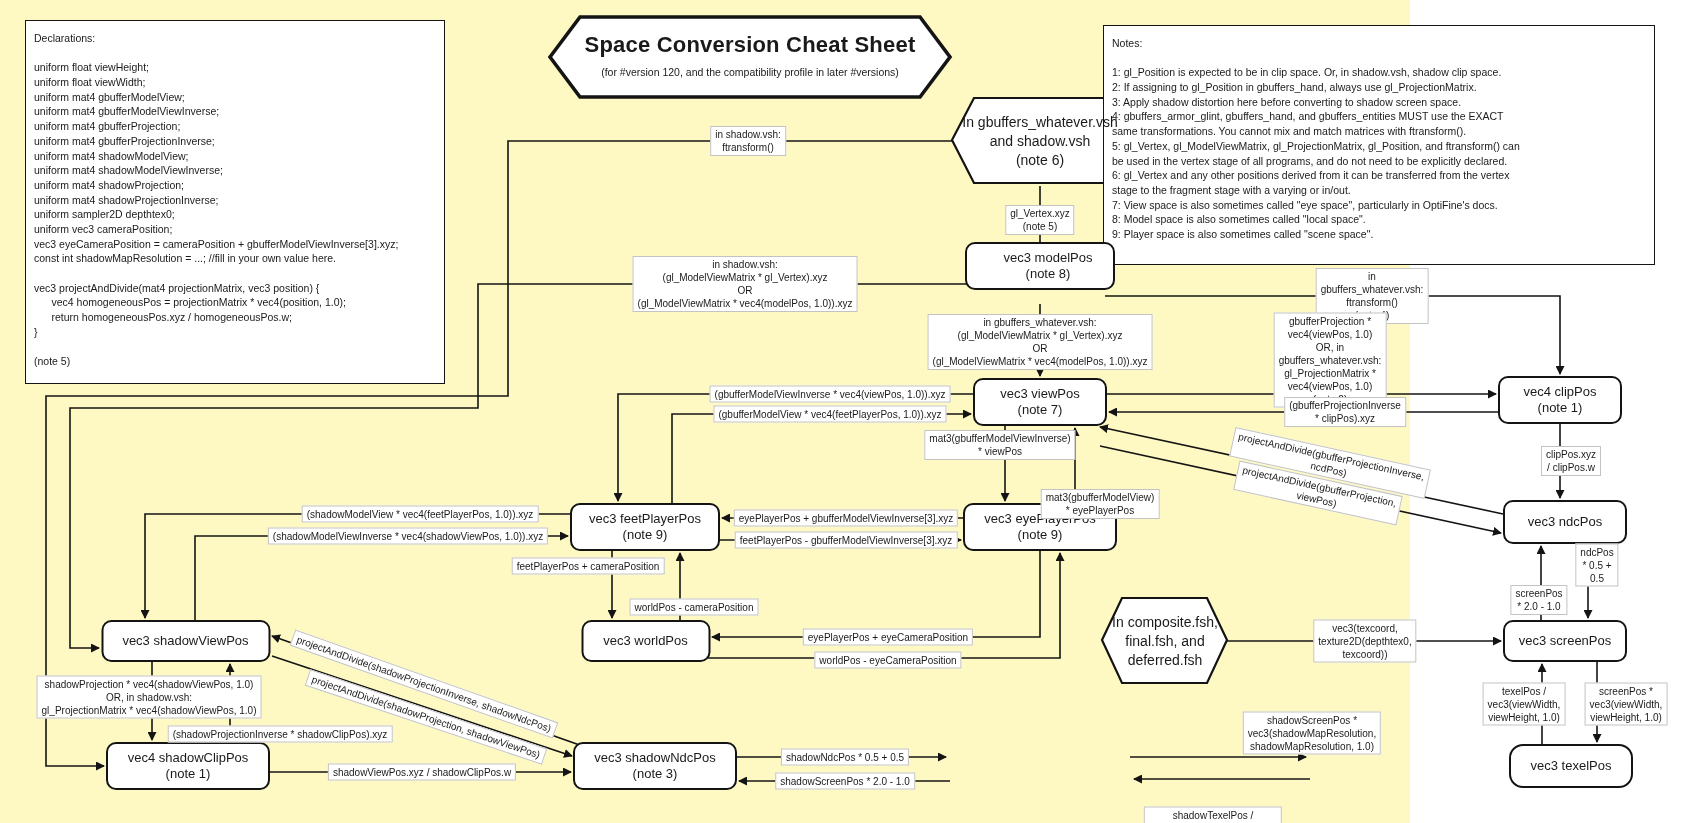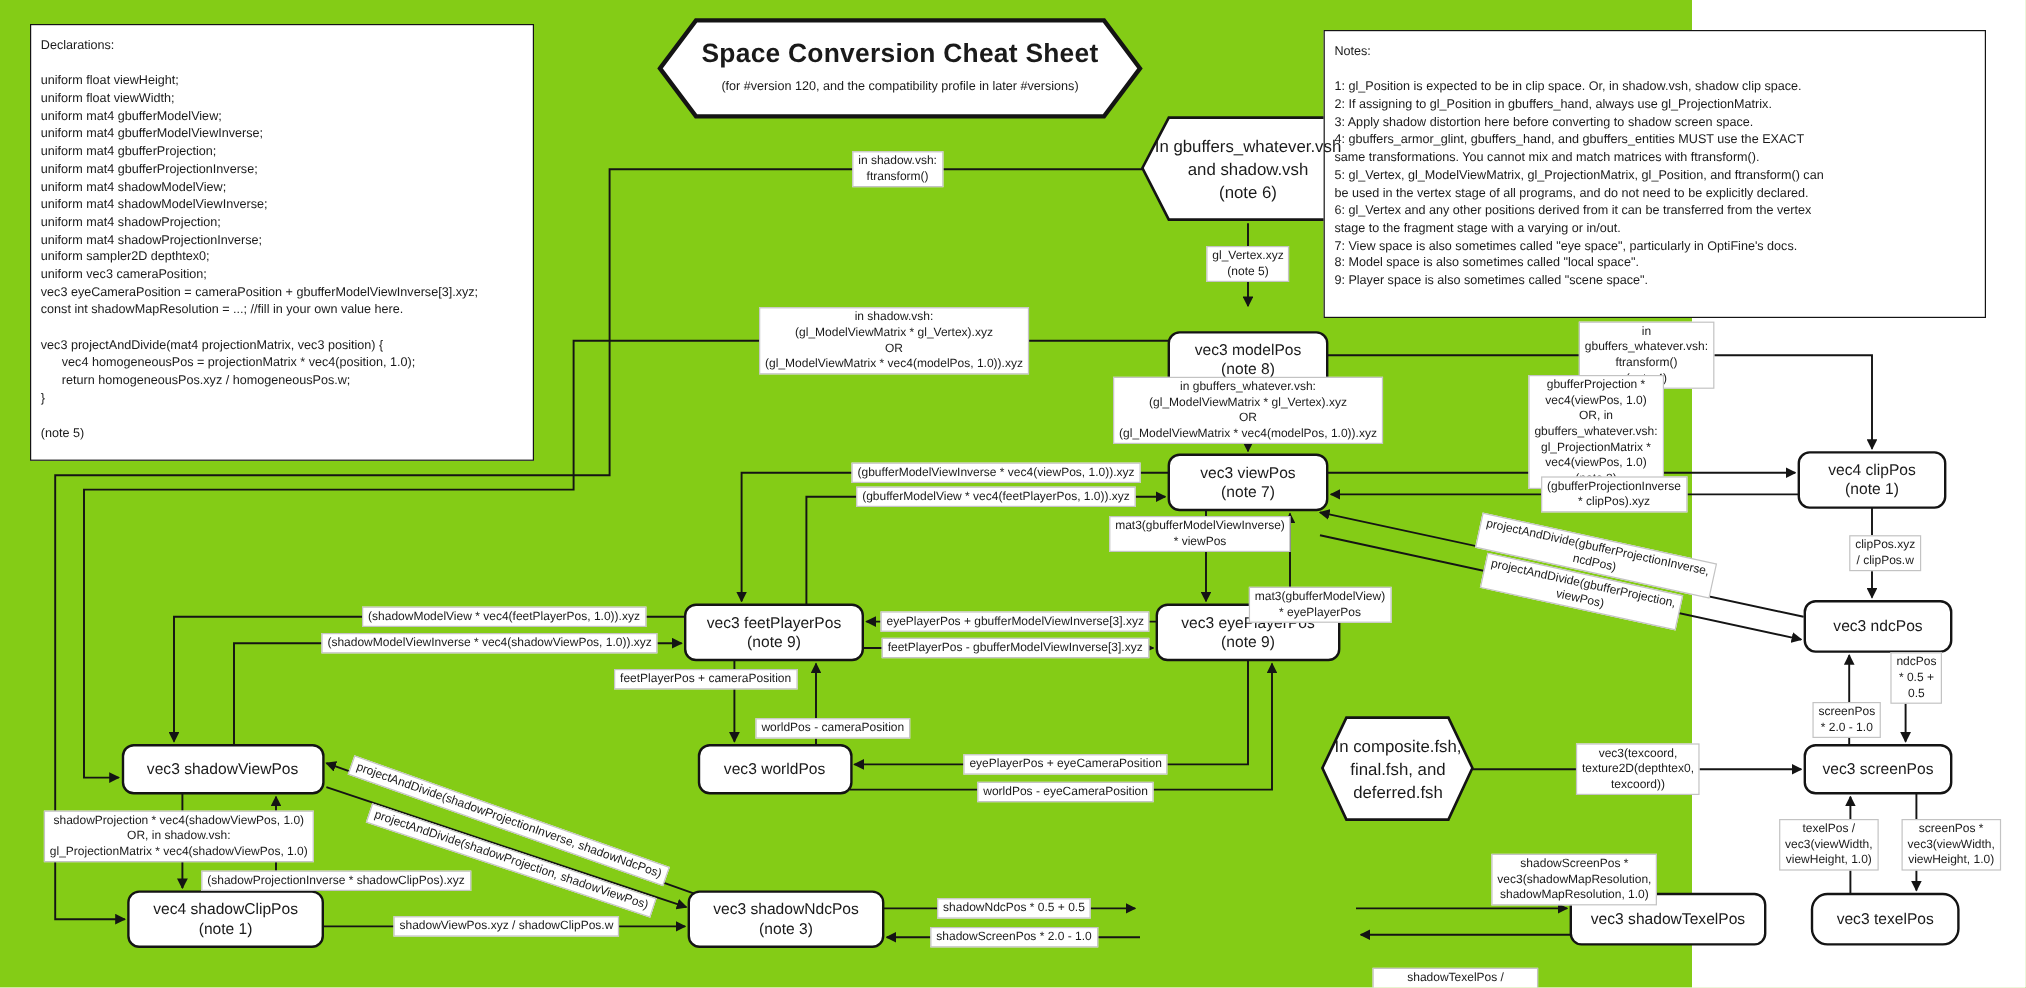--- a/index.html
+++ b/index.html
@@ -1,17 +1,17 @@
 <!DOCTYPE html>
 <html><head>
 <meta charset="utf-8">
 <style>
   html,body{margin:0;padding:0;background:#fff;width:1688px;height:823px;overflow:hidden;
     font-family:"Liberation Sans",sans-serif;color:#1a1a1a;}
-  .stage{position:relative;width:1410px;height:823px;background:#84cc16;}
+  .stage{position:relative;width:1410px;height:823px;background:#fef9c3;}
   svg.wires{position:absolute;left:0;top:0;width:1688px;height:823px;}
   .wire{fill:none;stroke:#141414;stroke-width:1.6;}
   .hex{fill:#ffffff;stroke:#141414;stroke-width:2.2;}
   .hex.bold{stroke-width:3.6;}
   .node{position:absolute;transform:translate(-50%,-50%);background:#fff;border:2px solid #141414;
     border-radius:10px;display:flex;align-items:center;justify-content:center;text-align:center;
     font-size:13px;line-height:1.25;white-space:pre-line;}
   .elabel{position:absolute;transform:translate(-50%,-50%);background:#fff;border:1px solid #c3c3c3;
     padding:1px 4px;font-size:10px;line-height:1.3;text-align:center;white-space:pre-line;}
   .hexlabel{position:absolute;transform:translate(-50%,-50%);font-size:14px;line-height:1.35;
@@ -107,35 +107,34 @@
 5: gl_Vertex, gl_ModelViewMatrix, gl_ProjectionMatrix, gl_Position, and ftransform() can
 be used in the vertex stage of all programs, and do not need to be explicitly declared.
 6: gl_Vertex and any other positions derived from it can be transferred from the vertex
 stage to the fragment stage with a varying or in/out.
 7: View space is also sometimes called "eye space", particularly in OptiFine's docs.
 8: Model space is also sometimes called "local space".
 9: Player space is also sometimes called "scene space".</div>
 
   <div class="title-heading" style="left:750px;top:45px;">Space Conversion Cheat Sheet</div>
   <div class="title-subtitle" style="left:750px;top:72px;">(for #version 120, and the compatibility profile in later #versions)</div>
-<div class="node" style="left: 1040px; top: 300px; width: 130px; height: 44px;">vec3 modelPos
+<div class="node" style="left: 1040px; top: 266px; width: 130px; height: 44px; padding-left: 16px;">vec3 modelPos
 (note 8)</div>
     <div class="node" style="left: 1040px; top: 402px; width: 130px; height: 44px;">vec3 viewPos
 (note 7)</div>
     <div class="node" style="left: 1040px; top: 527px; width: 150px; height: 44px;">vec3 eyePlayerPos
 (note 9)</div>
     <div class="node" style="left: 645px; top: 527px; width: 146px; height: 44px;">vec3 feetPlayerPos
 (note 9)</div>
     <div class="node" style="left: 645.5px; top: 641px; width: 125px; height: 38px;">vec3 worldPos</div>
     <div class="node" style="left: 185.5px; top: 641px; width: 165px; height: 38px;">vec3 shadowViewPos</div>
     <div class="node" style="left: 188px; top: 766px; width: 160px; height: 44px;">vec4 shadowClipPos
 (note 1)</div>
     <div class="node" style="left: 655px; top: 766px; width: 160px; height: 44px;">vec3 shadowNdcPos
 (note 3)</div>
-    <div class="node" style="left: 1390px; top: 766px; width: 160px; height: 40px;">vec3 shadowTexelPos</div>
     <div class="node" style="left: 1560px; top: 400px; width: 120px; height: 44px;">vec4 clipPos
 (note 1)</div>
     <div class="node" style="left: 1565px; top: 522px; width: 120px; height: 40px;">vec3 ndcPos</div>
     <div class="node" style="left: 1565px; top: 641px; width: 120px; height: 38px; border-radius: 10px;">vec3 screenPos</div>
     <div class="node" style="left: 1571px; top: 766px; width: 120px; height: 40px; border-radius: 14px;">vec3 texelPos</div>
     <div class="hexlabel" style="left: 1040px; top: 141px;">In gbuffers_whatever.vsh
 and shadow.vsh
 (note 6)</div>
     <div class="hexlabel" style="left: 1165px; top: 641px;">In composite.fsh,
 final.fsh, and

